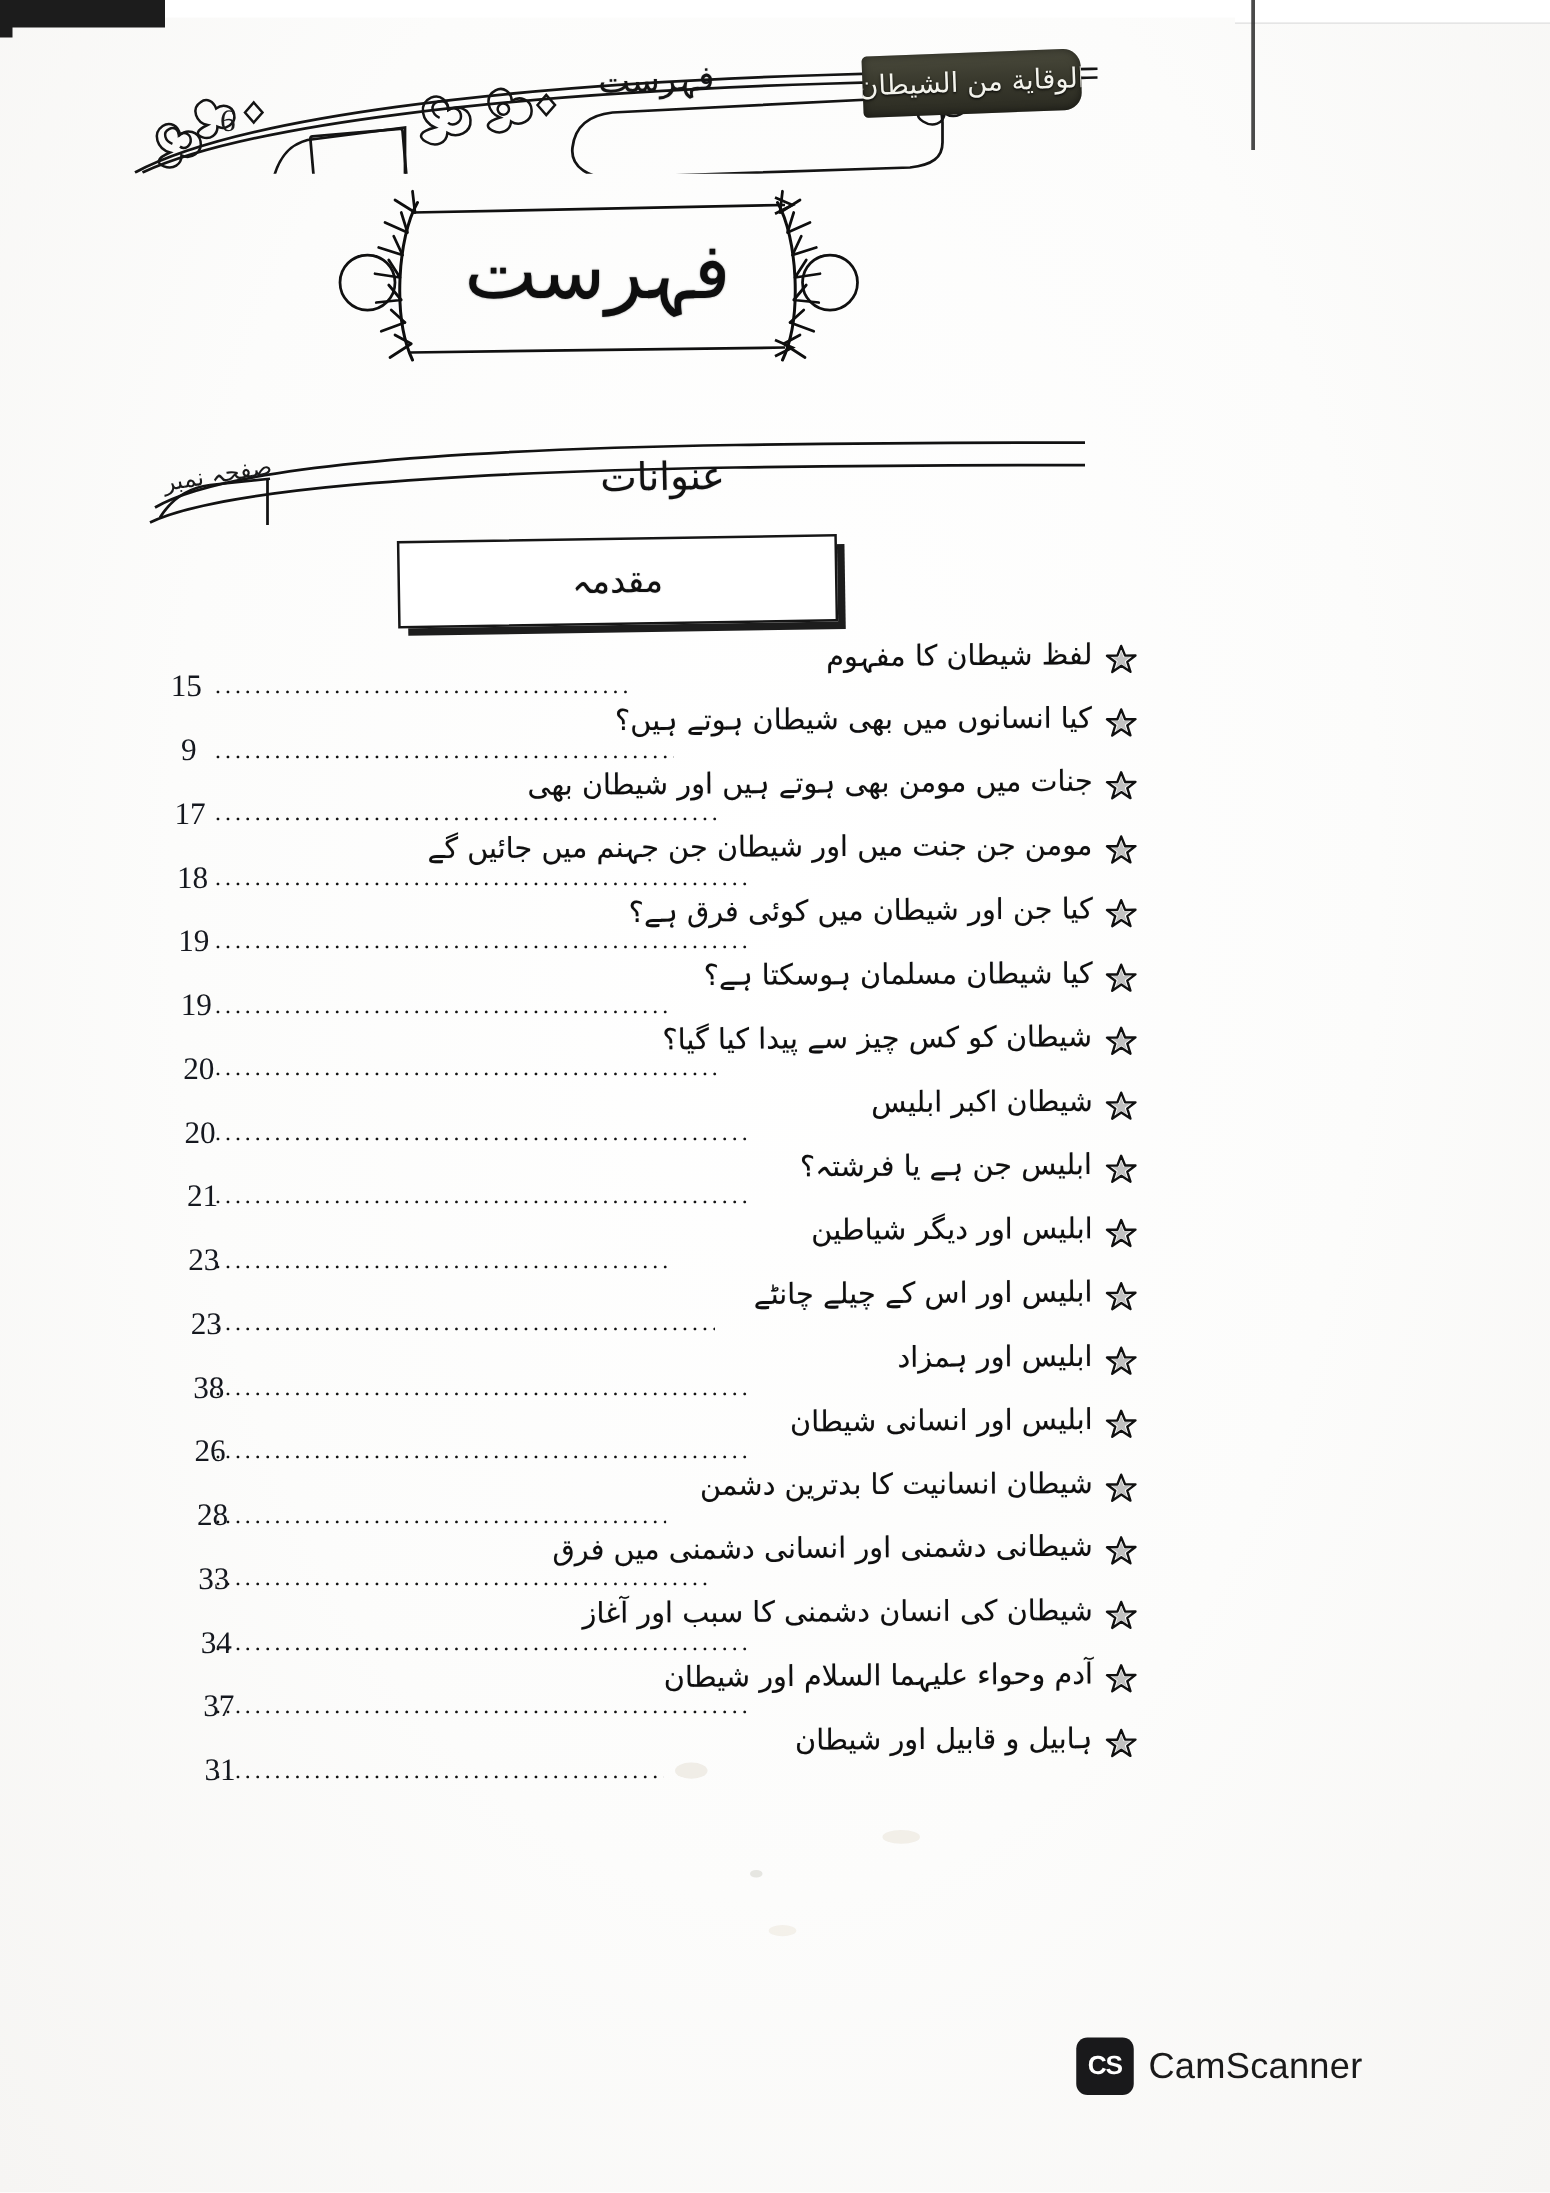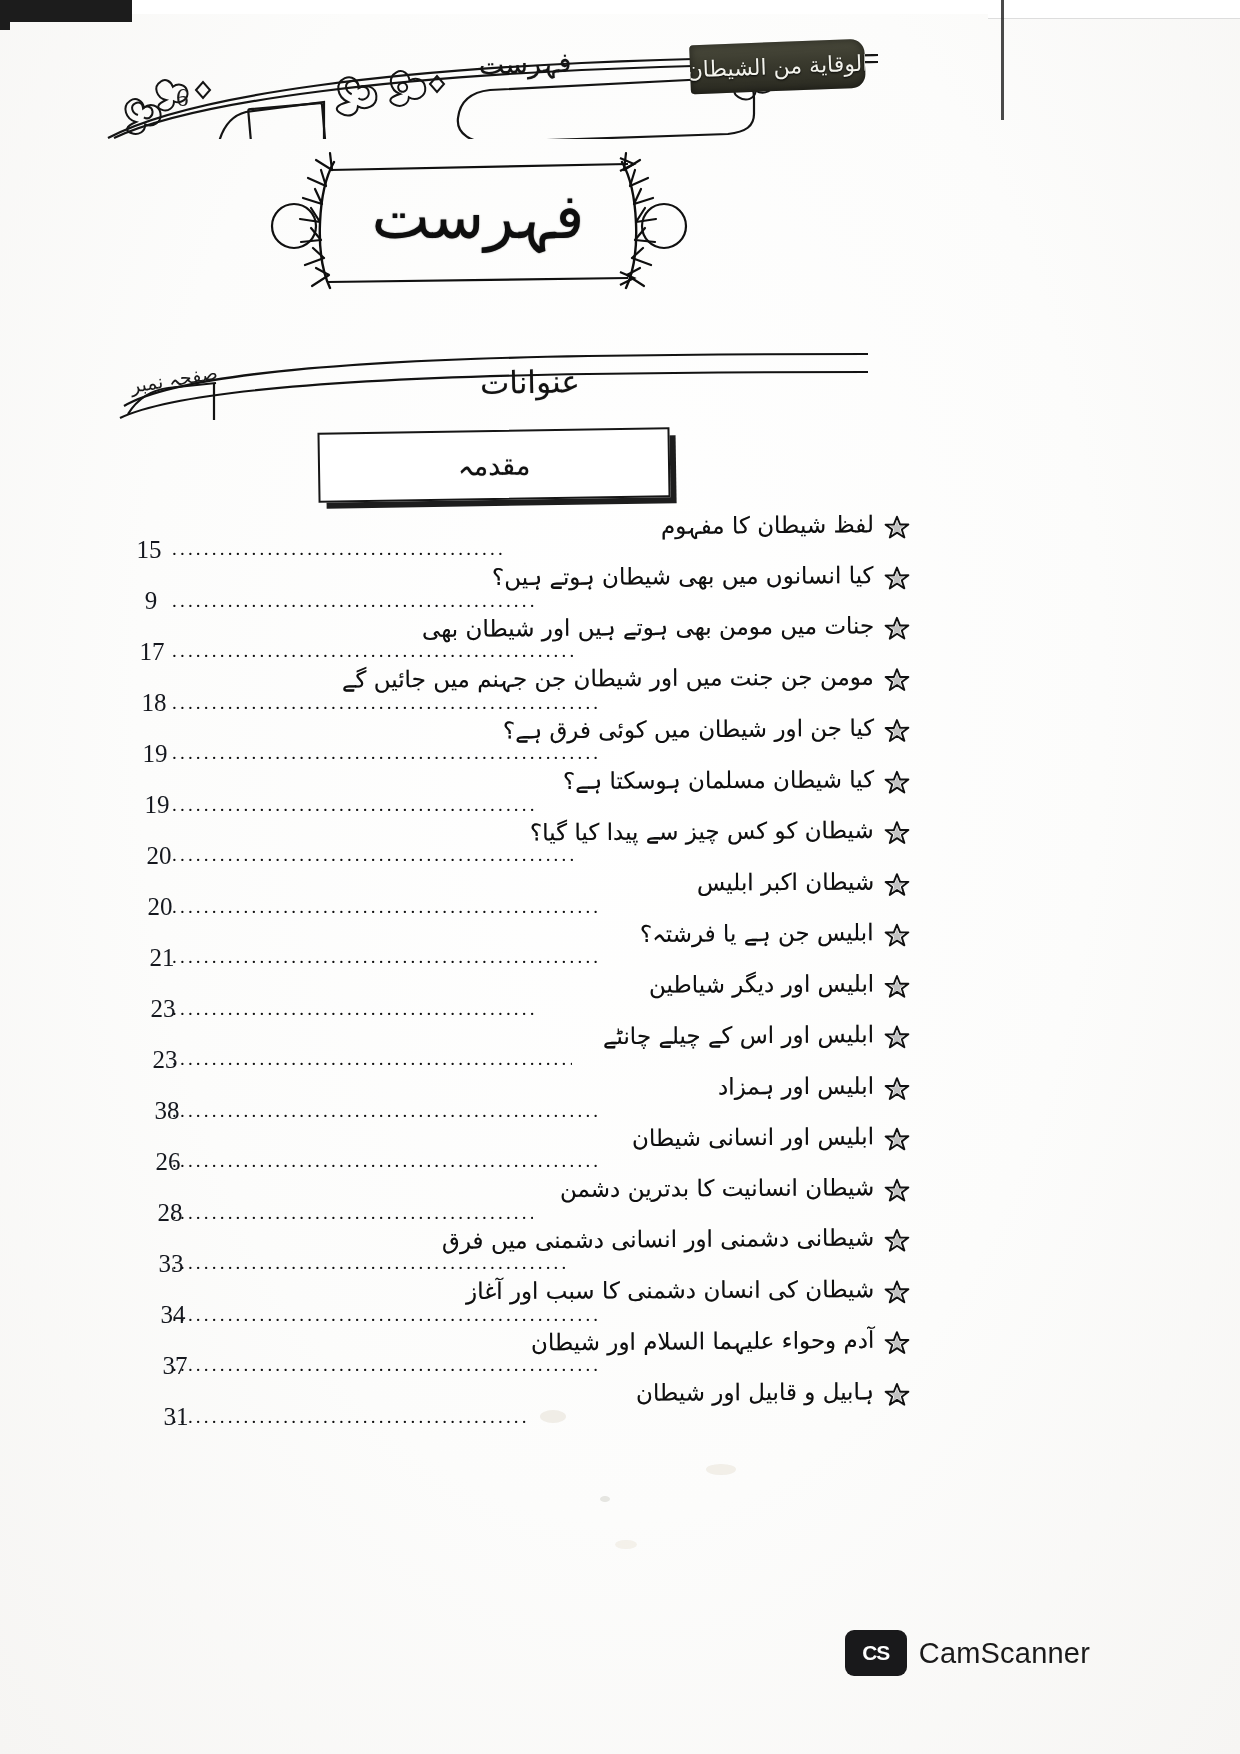--- a/index.html
+++ b/index.html
@@ -154,21 +154,21 @@
   
   .toc-row:nth-child(odd) .toc-entry{transform:rotate(-0.45deg);}
   .toc-row:nth-child(even) .toc-entry{transform:rotate(-0.3deg);}
 
   
   #camscanner{
     position:absolute;right:150px;bottom:78px;
     display:flex;align-items:center;gap:12px;
   }
   .cs-badge{
-    width:62px;height:46px;border-radius:9px;background:#19191b;
+    width:46px;height:46px;border-radius:9px;background:#19191b;
     display:flex;align-items:center;justify-content:center;
     color:#fff;font-size:21px;font-weight:bold;letter-spacing:-1px;
     font-family:"Liberation Sans",sans-serif;
   }
   .cs-text{
     font-family:"Liberation Sans",sans-serif;
     font-size:29px;color:#1a1a1a;letter-spacing:.2px;
   }
 
   

